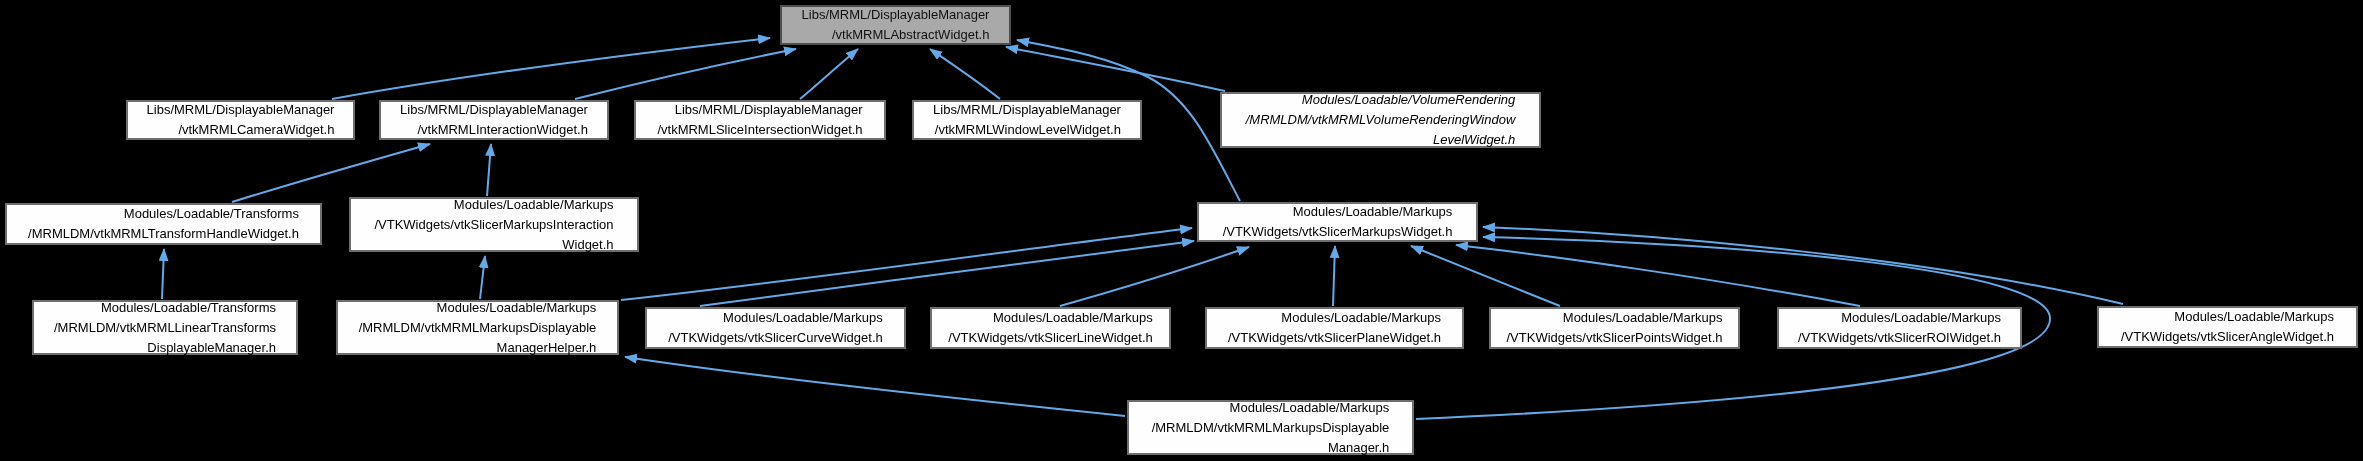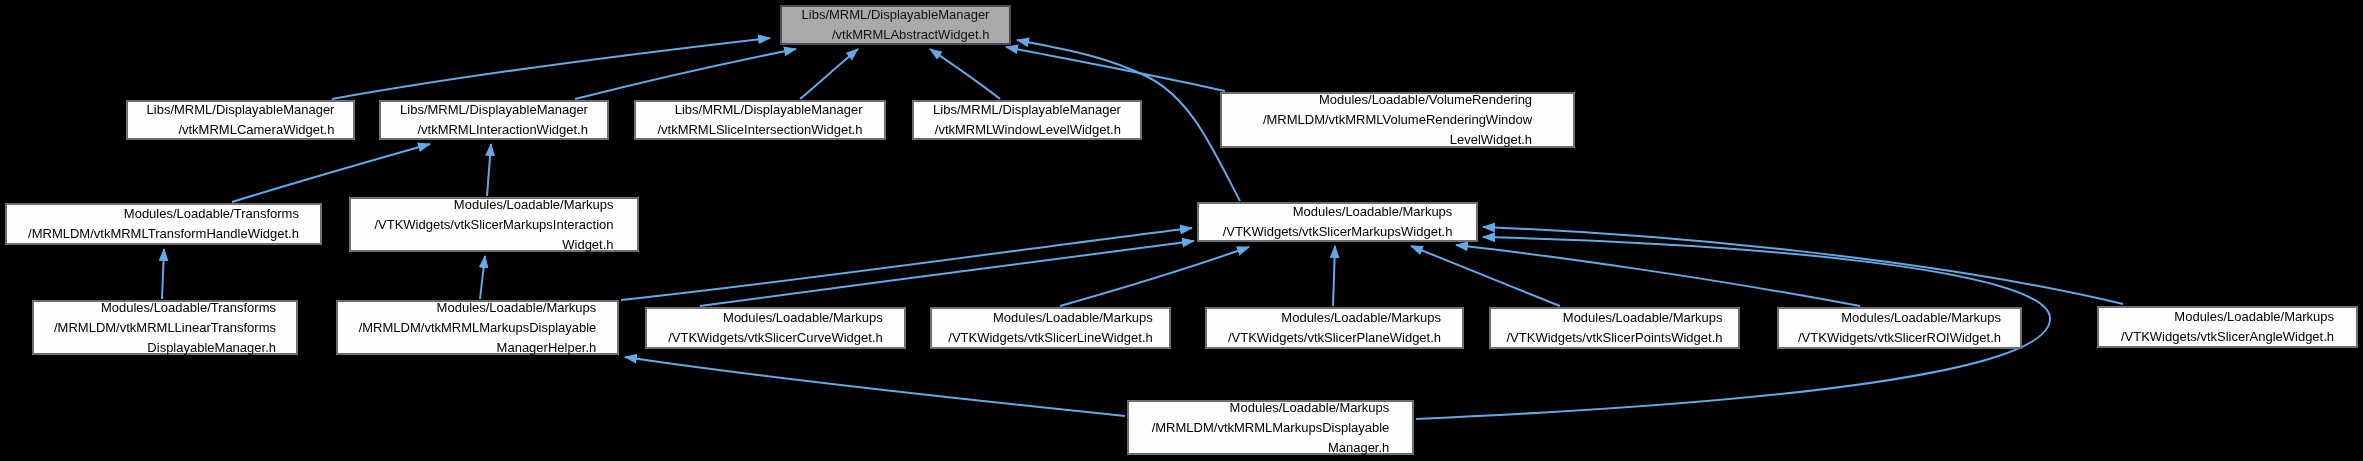--- a/index.html
+++ b/index.html
@@ -90,21 +90,21 @@
 
   <div class="node" style="left:379px; top:100px; width:230px; height:40px;">Libs/MRML/DisplayableManager
 /vtkMRMLInteractionWidget.h</div>
 
   <div class="node" style="left:634px; top:100px; width:252px; height:40px;">Libs/MRML/DisplayableManager
 /vtkMRMLSliceIntersectionWidget.h</div>
 
   <div class="node" style="left:912px; top:100px; width:230px; height:40px;">Libs/MRML/DisplayableManager
 /vtkMRMLWindowLevelWidget.h</div>
 
-  <div class="node" style="left:1220px; top:92px; width:355px; height:56px;">Modules/Loadable/VolumeRendering
+  <div class="node" style="left:1220px; top:92px; width:321px; height:56px;font-style:italic;">Modules/Loadable/VolumeRendering
 /MRMLDM/vtkMRMLVolumeRenderingWindow
 LevelWidget.h</div>
 
   <div class="node" style="left:5px; top:203px; width:317px; height:42px;">Modules/Loadable/Transforms
 /MRMLDM/vtkMRMLTransformHandleWidget.h</div>
 
   <div class="node" style="left:349px; top:197px; width:290px; height:55px;">Modules/Loadable/Markups
 /VTKWidgets/vtkSlicerMarkupsInteraction
 Widget.h</div>
 

